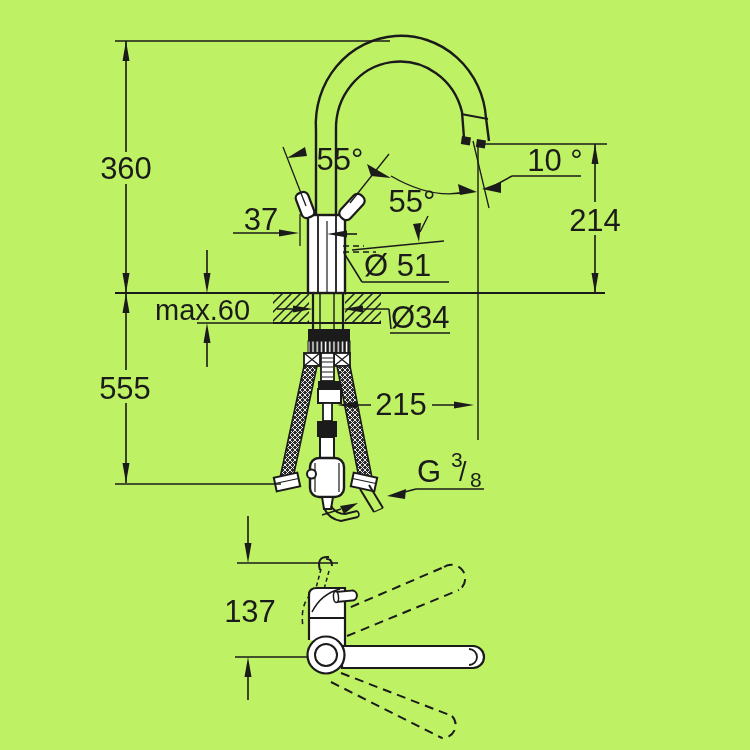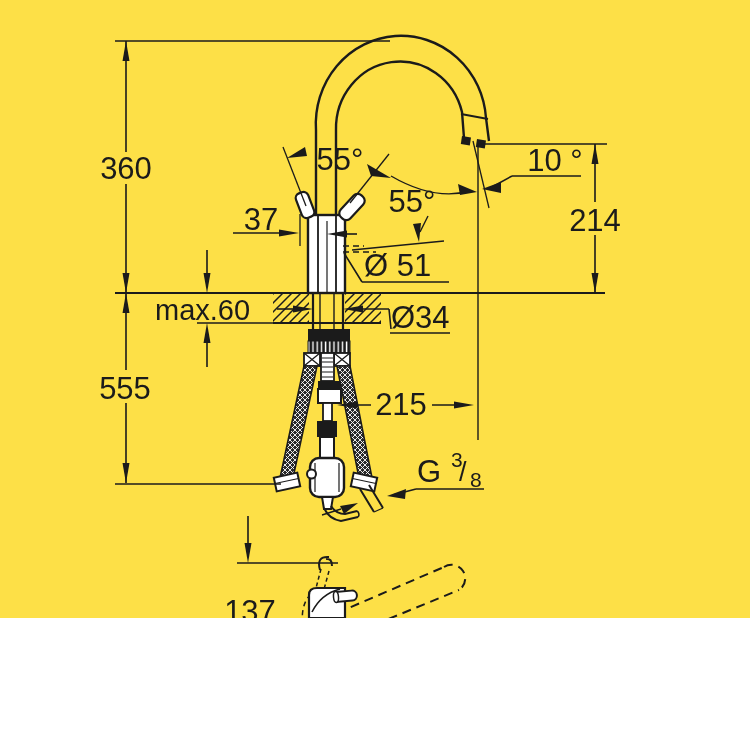--- a/index.html
+++ b/index.html
@@ -1,16 +1,16 @@
 <!DOCTYPE html>
 <html><head>
 <meta charset="utf-8">
 <style>
   html,body{margin:0;padding:0;background:#ffffff;}
-  .stage{width:750px;height:618px;background:#fde047;position:relative;overflow:hidden;}
+  .stage{width:750px;height:750px;background:#bef264;position:relative;overflow:hidden;}
   .lbl{font-family:"Liberation Sans","DejaVu Sans",sans-serif;font-size:31px;fill:#1b1b1b;}
   .lbl-sm{font-family:"Liberation Sans","DejaVu Sans",sans-serif;font-size:29px;fill:#1b1b1b;}
   .lbl-sup{font-family:"Liberation Sans","DejaVu Sans",sans-serif;font-size:21px;fill:#1b1b1b;}
   .lbl-slash{font-family:"Liberation Sans","DejaVu Sans",sans-serif;font-size:27px;fill:#1b1b1b;}
   .ln{stroke:#1b1b1b;fill:none;}
   .ah{fill:#1b1b1b;stroke:none;}
 </style>
 </head>
 <body>
 

